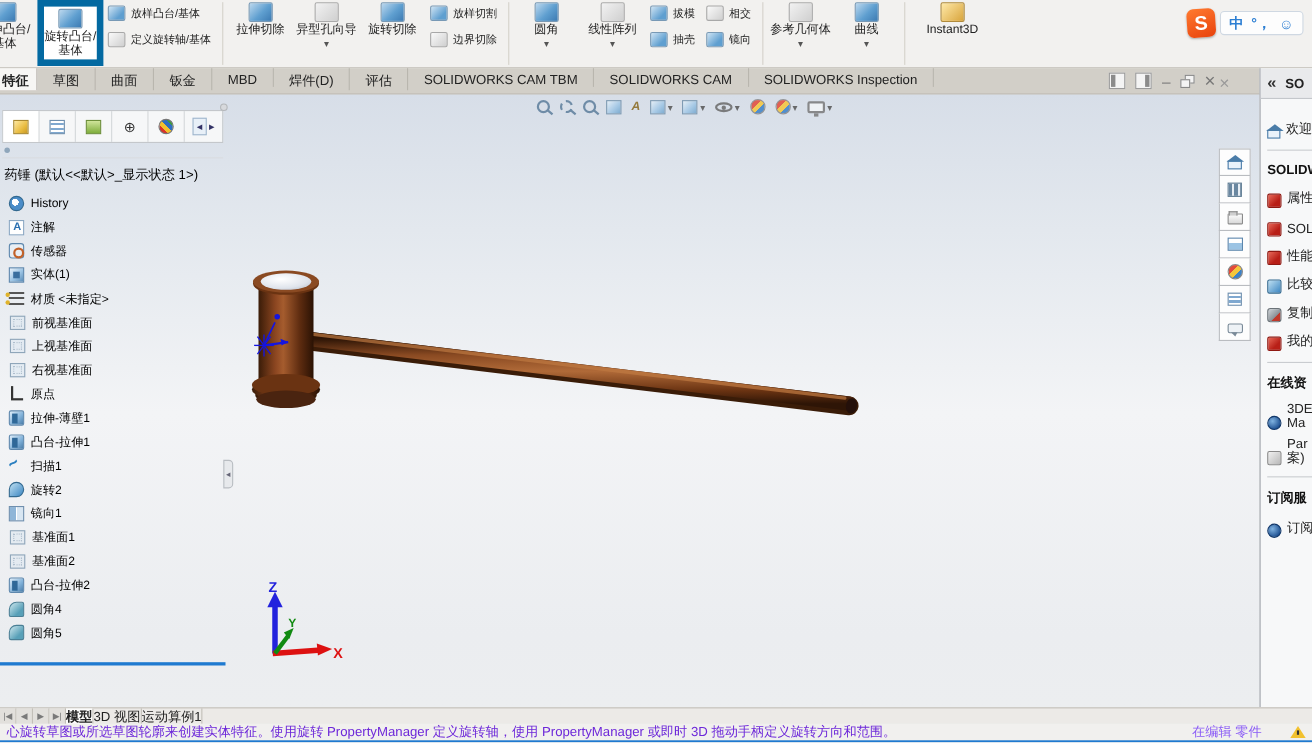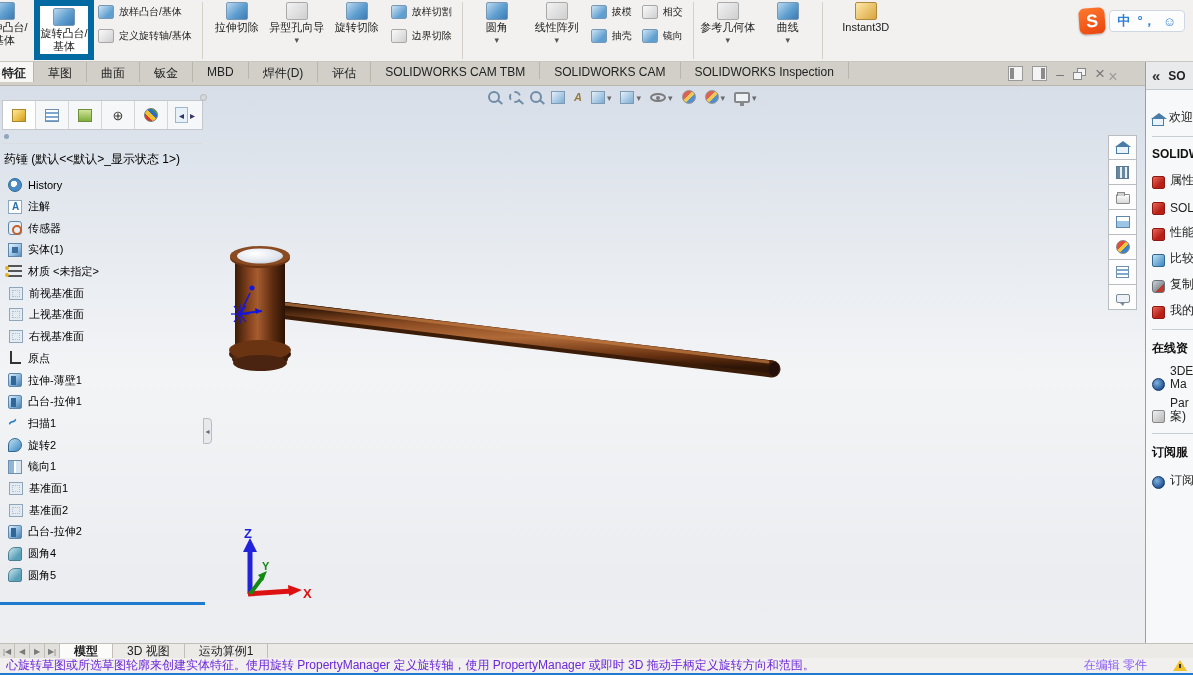--- a/index.html
+++ b/index.html
@@ -148,21 +148,21 @@
   .swcube { width:13px; height:13px; flex:0 0 13px; background:linear-gradient(135deg,#e86a5a,#b81f17 65%); border:1px solid #8f1812; border-radius:2px; }
   .bluecmp { width:13px; height:13px; flex:0 0 13px; background:linear-gradient(135deg,#bfe0f2,#3c86c2); border:1px solid #31688f; border-radius:2px; }
   .gearsw { width:13px; height:13px; flex:0 0 13px; background:linear-gradient(135deg,#cfd4d8,#8a9298 60%,#c0392b 62%); border:1px solid #6a7278; border-radius:3px; }
   .globe3d { width:13px; height:13px; flex:0 0 13px; border-radius:50%; background:radial-gradient(circle at 35% 35%,#7fb2e0,#184a8c 80%); border:1px solid #12386a; }
   .hands { width:13px; height:13px; flex:0 0 13px; background:linear-gradient(135deg,#f0f0f0,#b8b8b8); border:1px solid #888; border-radius:2px; }
 
   
   .doctabs { position:absolute; left:0; top:643px; width:1193px; height:15px; background:#eceae7; border-top:1px solid #c2bfb8; display:flex; align-items:stretch; }
   .navbtns { display:flex; }
   .navbtn { width:15px; border-right:1px solid #c2bfb8; background:#e2e0dc; color:#7a7a7a; font-size:8px; display:flex; align-items:center; justify-content:center; cursor:pointer; }
-  .dtab { padding:0 14px; font-size:12px; display:flex; align-items:center; border-right:1px solid #c2bfb8; cursor:pointer; color:#222; }
+  .dtab { padding:0 0; font-size:12px; display:flex; align-items:center; border-right:1px solid #c2bfb8; cursor:pointer; color:#222; }
   .dtab.active { background:#fbfbfa; font-weight:bold; }
   .status { position:absolute; left:0; top:658px; width:1193px; height:15px; background:#f1f0ee; display:flex; align-items:center; justify-content:space-between; padding:0 6px; }
   .status .msg { font-size:12px; color:#6d28d9; white-space:nowrap; overflow:hidden; }
   .status .right { display:flex; align-items:center; gap:26px; }
   .status .mode { font-size:12px; color:#8b5cf6; white-space:nowrap; }
   .warn { width:0; height:0; border-left:7px solid transparent; border-right:7px solid transparent; border-bottom:11px solid #f2c12e; position:relative; cursor:pointer; }
   .warn::after { content:""; position:absolute; left:-1px; top:4px; width:2px; height:4px; background:#333; }
   .bluebar { position:absolute; left:0; top:673px; width:1193px; height:2px; background:#1f7ad0; }
 </style>
 </head>

